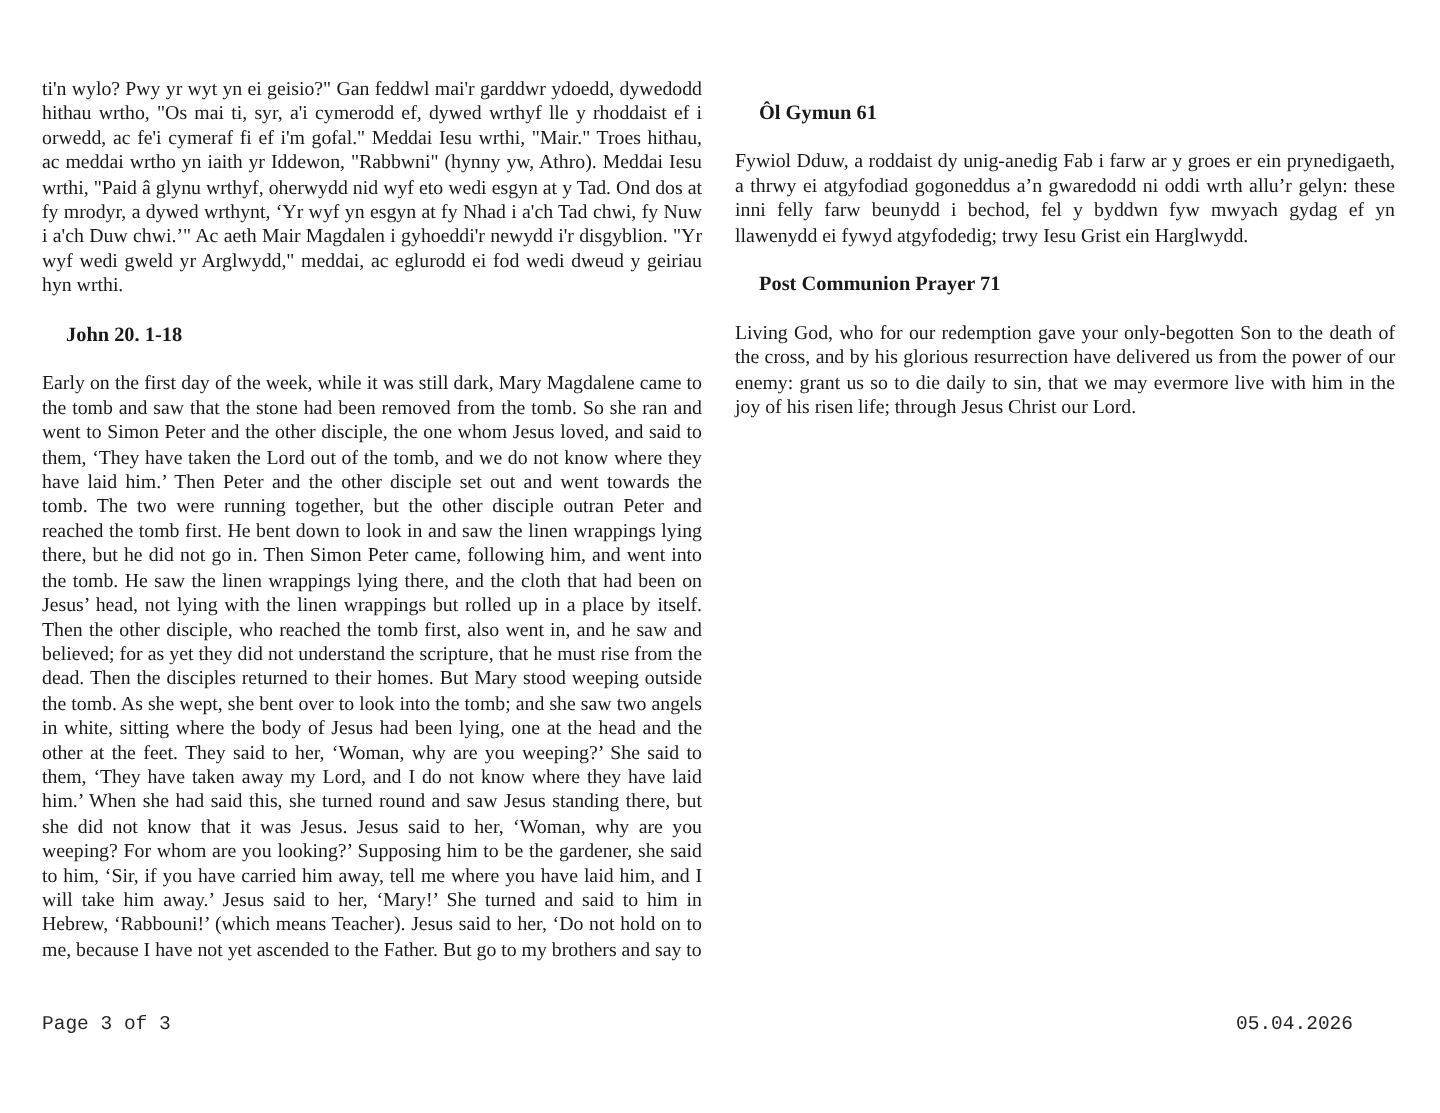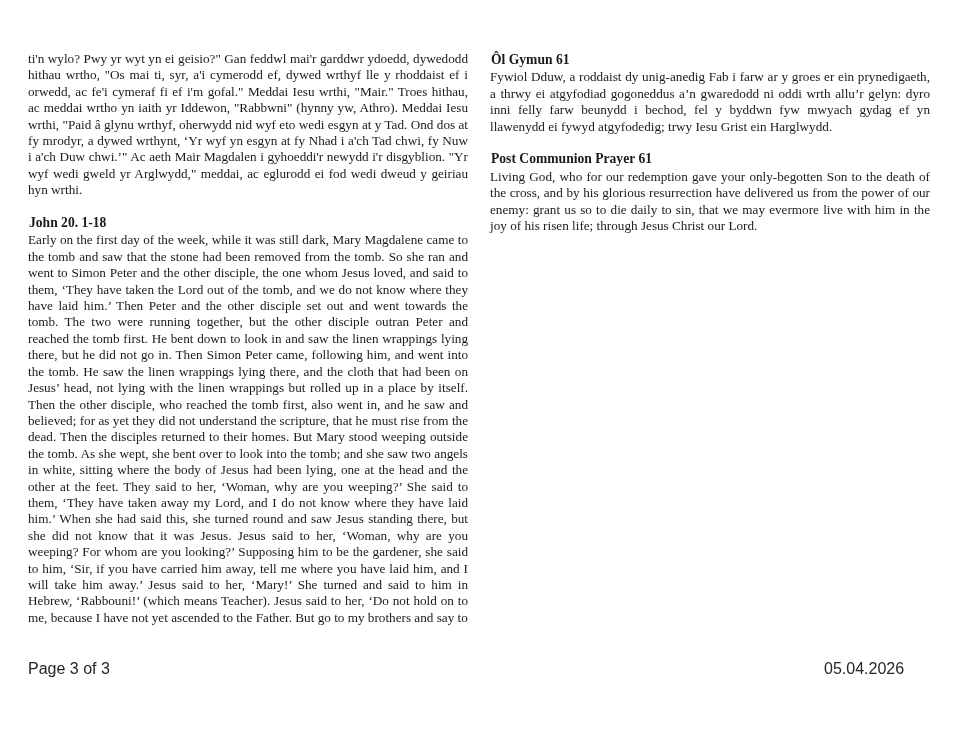--- a/index.html
+++ b/index.html
@@ -28,53 +28,53 @@
     line-height: 16.4px;
     text-align: justify;
     text-justify: inter-word;
   }
   .col-left  { left: 28px; }
   .col-right { left: 490px; }
   .col p {
     margin: 0 0 16.4px 0;
   }
   .col h3 {
-    margin: 1px;
+    margin: 16px;
     padding: 0;
     font-size: 13.6px;
     line-height: 16.4px;
     font-weight: bold;
     text-align: left;
   }
   .footer-item {
     position: absolute;
-    top: 662px;
-    font-family: Liberation Sans, sans-serif;
-    font-size: 16px;
+    top: 676px;
+    font-family: Liberation Mono, monospace;
+    font-size: 13px;
     line-height: 14px;
     color: #262626;
   }
   .footer-page { left: 28px; }
   .footer-date { left: 808px; margin-left: 16px; }
 </style>
 </head>
 <body>
 
 <div class="page">
 
   <div class="col col-left">
     <p>ti'n wylo? Pwy yr wyt yn ei geisio?" Gan feddwl mai'r garddwr ydoedd, dywedodd hithau wrtho, "Os mai ti, syr, a'i cymerodd ef, dywed wrthyf lle y rhoddaist ef i orwedd, ac fe'i cymeraf fi ef i'm gofal." Meddai Iesu wrthi, "Mair." Troes hithau, ac meddai wrtho yn iaith yr Iddewon, "Rabbwni" (hynny yw, Athro). Meddai Iesu wrthi, "Paid â glynu wrthyf, oherwydd nid wyf eto wedi esgyn at y Tad. Ond dos at fy mrodyr, a dywed wrthynt, ‘Yr wyf yn esgyn at fy Nhad i a'ch Tad chwi, fy Nuw i a'ch Duw chwi.’" Ac aeth Mair Magdalen i gyhoeddi'r newydd i'r disgyblion. "Yr wyf wedi gweld yr Arglwydd," meddai, ac eglurodd ei fod wedi dweud y geiriau hyn wrthi.</p>
     <h3>John 20. 1-18</h3>
     <p>Early on the first day of the week, while it was still dark, Mary Magdalene came to the tomb and saw that the stone had been removed from the tomb. So she ran and went to Simon Peter and the other disciple, the one whom Jesus loved, and said to them, ‘They have taken the Lord out of the tomb, and we do not know where they have laid him.’ Then Peter and the other disciple set out and went towards the tomb. The two were running together, but the other disciple outran Peter and reached the tomb first. He bent down to look in and saw the linen wrappings lying there, but he did not go in. Then Simon Peter came, following him, and went into the tomb. He saw the linen wrappings lying there, and the cloth that had been on Jesus’ head, not lying with the linen wrappings but rolled up in a place by itself. Then the other disciple, who reached the tomb first, also went in, and he saw and believed; for as yet they did not understand the scripture, that he must rise from the dead. Then the disciples returned to their homes. But Mary stood weeping outside the tomb. As she wept, she bent over to look into the tomb; and she saw two angels in white, sitting where the body of Jesus had been lying, one at the head and the other at the feet. They said to her, ‘Woman, why are you weeping?’ She said to them, ‘They have taken away my Lord, and I do not know where they have laid him.’ When she had said this, she turned round and saw Jesus standing there, but she did not know that it was Jesus. Jesus said to her, ‘Woman, why are you weeping? For whom are you looking?’ Supposing him to be the gardener, she said to him, ‘Sir, if you have carried him away, tell me where you have laid him, and I will take him away.’ Jesus said to her, ‘Mary!’ She turned and said to him in Hebrew, ‘Rabbouni!’ (which means Teacher). Jesus said to her, ‘Do not hold on to me, because I have not yet ascended to the Father. But go to my brothers and say to</p>
   </div>
 
   <div class="col col-right">
     <h3>Ôl Gymun 61</h3>
-    <p>Fywiol Dduw, a roddaist dy unig-anedig Fab i farw ar y groes er ein prynedigaeth, a thrwy ei atgyfodiad gogoneddus a’n gwaredodd ni oddi wrth allu’r gelyn: dyro inni felly farw beunydd i bechod, fel y byddwn fyw mwyach gydag ef yn llawenydd ei fywyd atgyfodedig; trwy Iesu Grist ein Harglwydd.</p>
-    <h3>Post Communion Prayer 61</h3>
+    <p>Fywiol Dduw, a roddaist dy unig-anedig Fab i farw ar y groes er ein prynedigaeth, a thrwy ei atgyfodiad gogoneddus a’n gwaredodd ni oddi wrth allu’r gelyn: these inni felly farw beunydd i bechod, fel y byddwn fyw mwyach gydag ef yn llawenydd ei fywyd atgyfodedig; trwy Iesu Grist ein Harglwydd.</p>
+    <h3>Post Communion Prayer 71</h3>
     <p>Living God, who for our redemption gave your only-begotten Son to the death of the cross, and by his glorious resurrection have delivered us from the power of our enemy: grant us so to die daily to sin, that we may evermore live with him in the joy of his risen life; through Jesus Christ our Lord.</p>
   </div>
 
   <div class="footer-item footer-page">Page 3 of 3</div>
 
   <div class="footer-item footer-date">05.04.2026</div>
 
 </div>
 
 </body></html>

